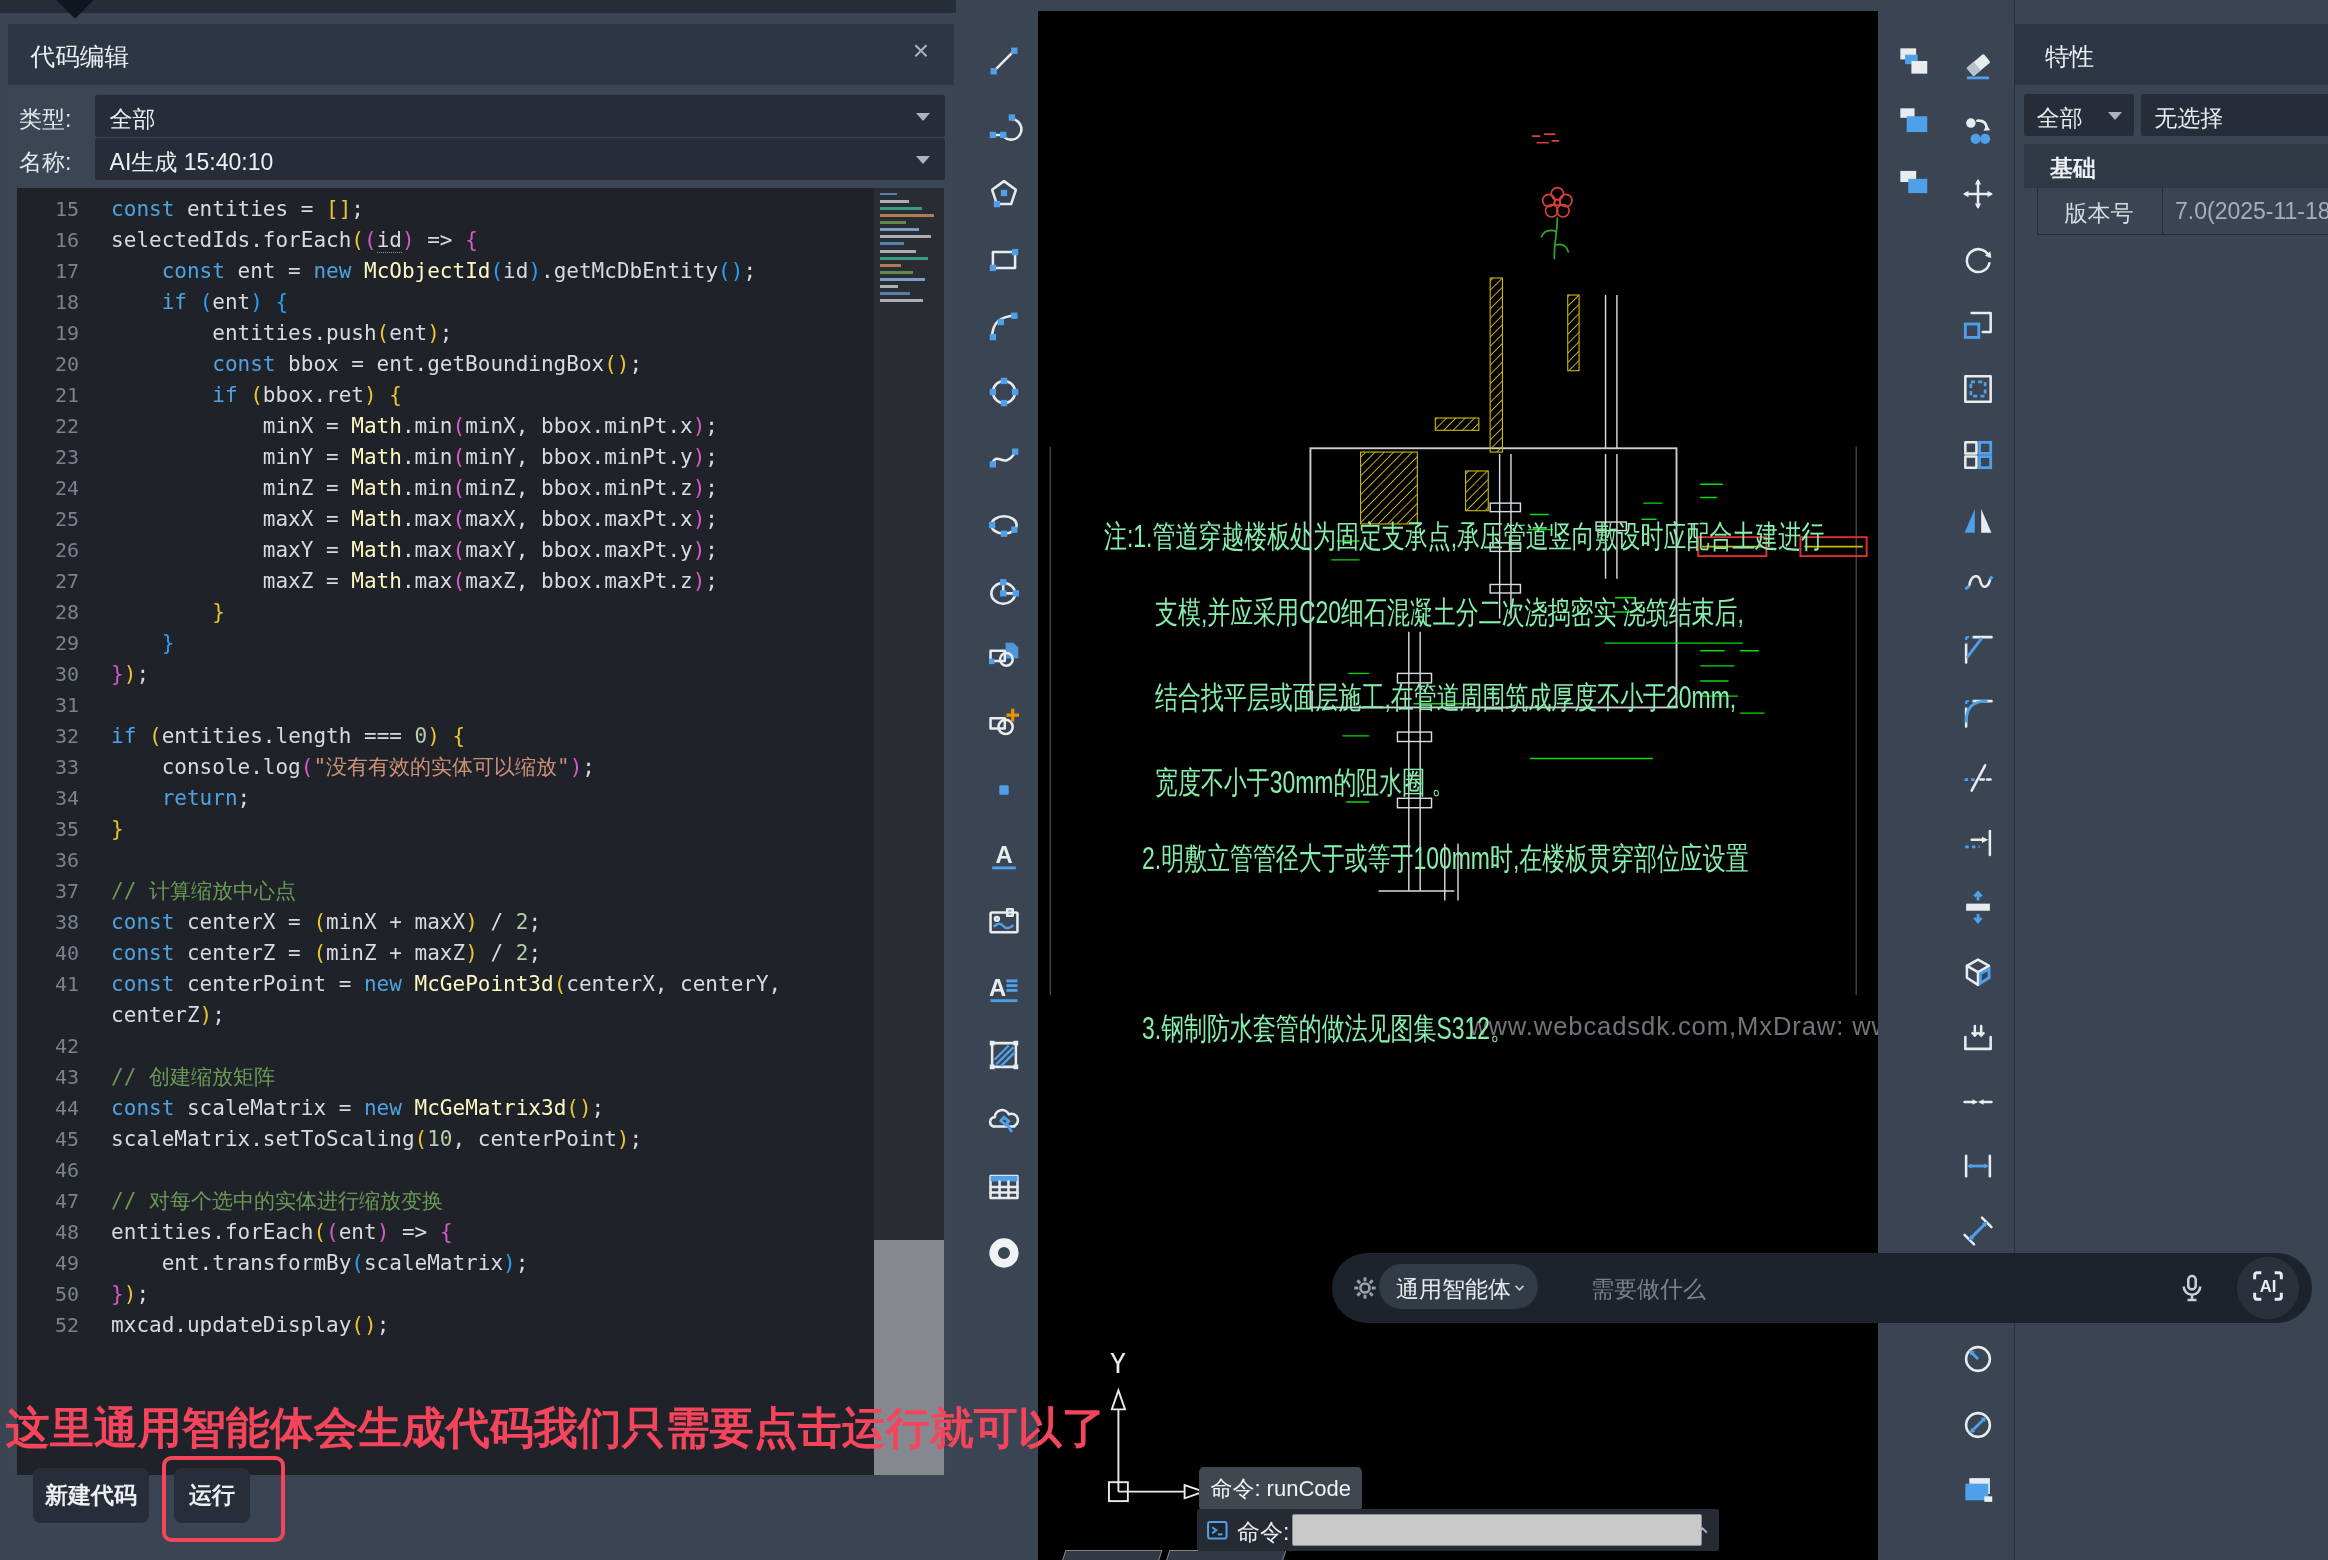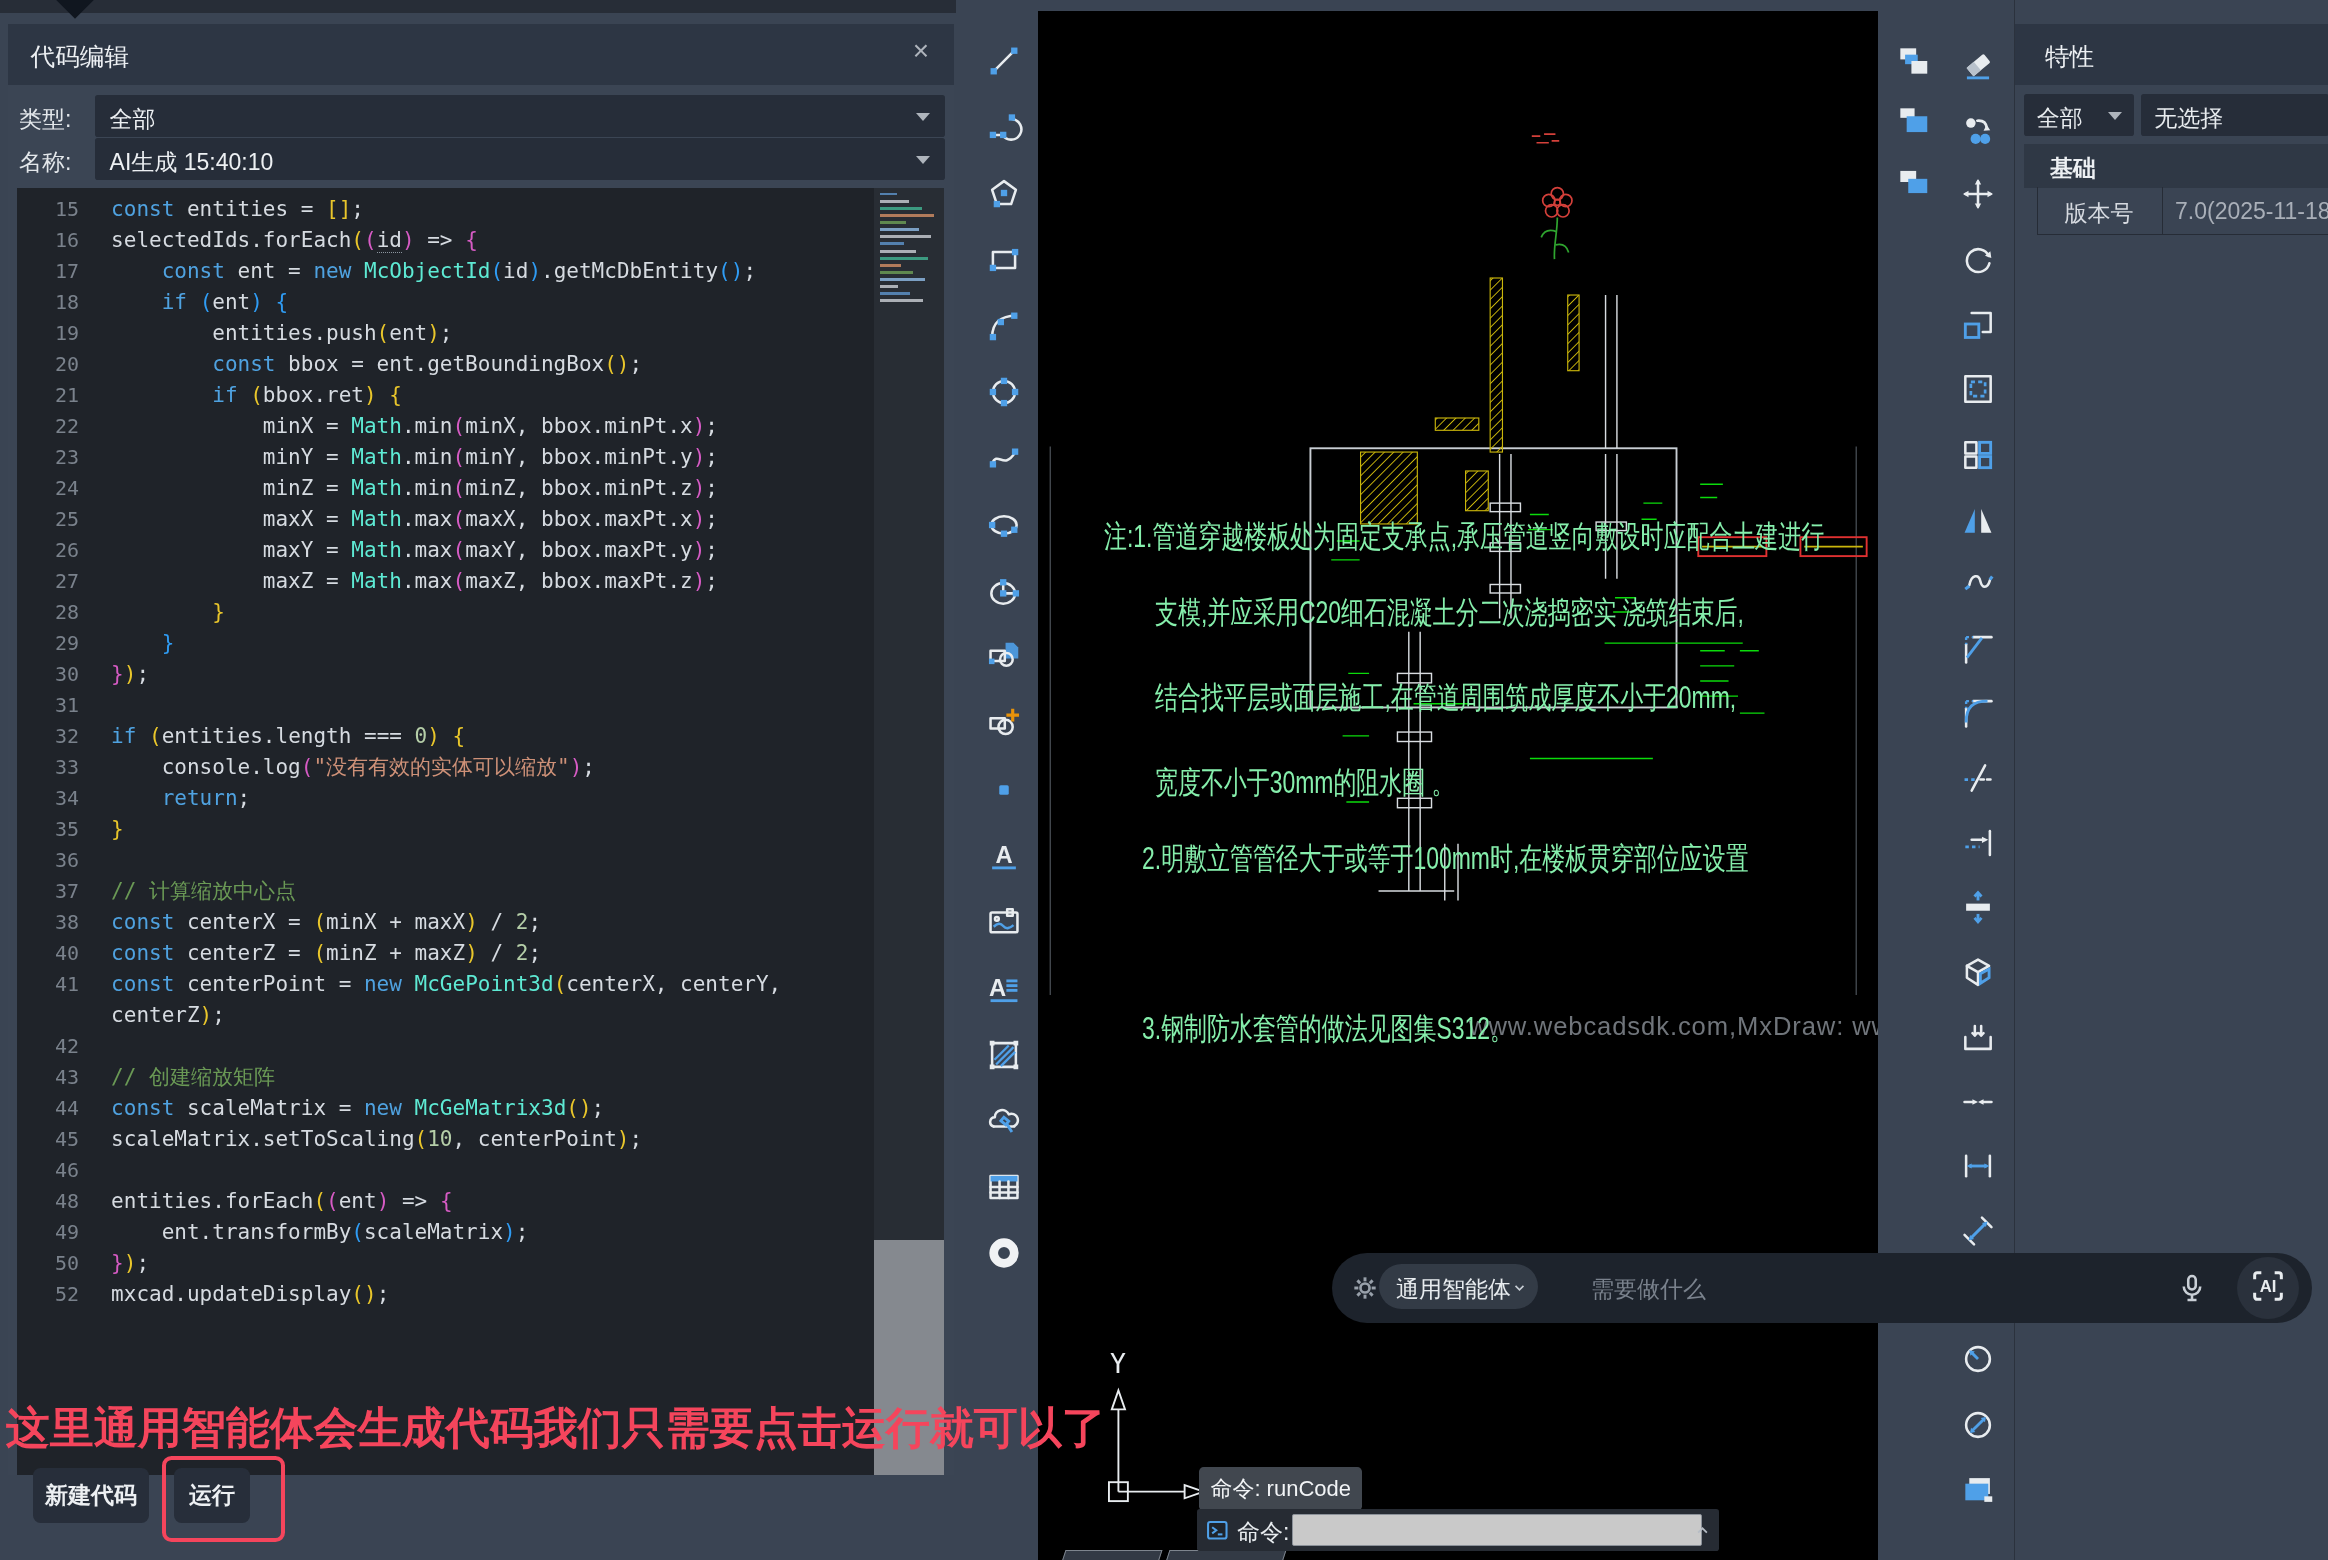--- a/index.html
+++ b/index.html
@@ -21,21 +21,21 @@
   .r1 label{top:80px;} .r1 .sel{top:71px;}
   .r2 label{top:123px;} .r2 .sel{top:114px;}
   .caret{position:absolute;right:15px;top:18px;width:0;height:0;border-left:7.6px solid transparent;
          border-right:7.6px solid transparent;border-top:8.5px solid #AEB4BC;}
   .codearea{position:absolute;left:9.5px;top:164px;width:927px;height:1287px;background:#1F2329;overflow:hidden;cursor:text;}
   #code-lines{position:absolute;left:0;top:5.7px;width:857px;}
   .cl{display:flex;height:31px;align-items:center;white-space:pre;
       font-family:"DejaVu Sans Mono",monospace;font-size:21px;}
   .ln{flex:none;width:62px;text-align:right;padding-right:15px;color:#7A828C;font-size:20px;}
   .ct{padding-left:17px;}
-  .tk-k{color:#4FA2E0}.tk-w{color:#D6DBE1}.tk-c{color:#5eead4}.tk-s{color:#CE9178}
+  .tk-k{color:#4FA2E0}.tk-w{color:#D6DBE1}.tk-c{color:#fef9c3}.tk-s{color:#CE9178}
   .tk-m{color:#6A9955}.tk-n{color:#B5CEA8}.tk-y{color:#E9C62B}.tk-p{color:#D65BC4}
   .tk-b{color:#2F9CF4}.tk-u{color:#D6DBE1;border-bottom:1.9px dotted #8C96A0;}
   .rstrip{position:absolute;right:0;top:0;width:70px;height:100%;background:#282D34;}
   #minimap{position:absolute;left:0;top:0;width:100%;height:132px;}
   .thumb{position:absolute;left:0;top:1052px;width:100%;height:235px;background:#85898F;}
 
   
   .rednote{position:absolute;left:5.7px;top:1399px;font-size:44px;font-weight:600;color:#F5455C;
            white-space:nowrap;z-index:6;}
   .btn{position:absolute;border:none;background:#272E3A;color:#EDF0F3;font-size:23px;font-weight:600;
@@ -165,20 +165,21 @@
           <div class="cl"><span class="ln">37</span><span class="ct"><span class="tk-m">// 计算缩放中心点</span></span></div>
           <div class="cl"><span class="ln">38</span><span class="ct"><span class="tk-k">const</span><span class="tk-w"> centerX = </span><span class="tk-y">(</span><span class="tk-w">minX + maxX</span><span class="tk-y">)</span><span class="tk-w"> / </span><span class="tk-n">2</span><span class="tk-w">;</span></span></div>
           <div class="cl"><span class="ln">40</span><span class="ct"><span class="tk-k">const</span><span class="tk-w"> centerZ = </span><span class="tk-y">(</span><span class="tk-w">minZ + maxZ</span><span class="tk-y">)</span><span class="tk-w"> / </span><span class="tk-n">2</span><span class="tk-w">;</span></span></div>
           <div class="cl"><span class="ln">41</span><span class="ct"><span class="tk-k">const</span><span class="tk-w"> centerPoint = </span><span class="tk-k">new</span><span class="tk-w"> </span><span class="tk-c">McGePoint3d</span><span class="tk-y">(</span><span class="tk-w">centerX, centerY,</span></span></div>
           <div class="cl"><span class="ln"></span><span class="ct"><span class="tk-w">centerZ</span><span class="tk-y">)</span><span class="tk-w">;</span></span></div>
           <div class="cl"><span class="ln">42</span><span class="ct"></span></div>
           <div class="cl"><span class="ln">43</span><span class="ct"><span class="tk-m">// 创建缩放矩阵</span></span></div>
           <div class="cl"><span class="ln">44</span><span class="ct"><span class="tk-k">const</span><span class="tk-w"> scaleMatrix = </span><span class="tk-k">new</span><span class="tk-w"> </span><span class="tk-c">McGeMatrix3d</span><span class="tk-y">(</span><span class="tk-y">)</span><span class="tk-w">;</span></span></div>
           <div class="cl"><span class="ln">45</span><span class="ct"><span class="tk-w">scaleMatrix.setToScaling</span><span class="tk-y">(</span><span class="tk-n">10</span><span class="tk-w">, centerPoint</span><span class="tk-y">)</span><span class="tk-w">;</span></span></div>
           <div class="cl"><span class="ln">46</span><span class="ct"></span></div>
+          <div class="cl"><span class="ln">47</span><span class="ct"><span class="tk-m">// 对每个选中的实体进行缩放变换</span></span></div>
           <div class="cl"><span class="ln">48</span><span class="ct"><span class="tk-w">entities.forEach</span><span class="tk-y">(</span><span class="tk-p">(</span><span class="tk-w">ent</span><span class="tk-p">)</span><span class="tk-w"> =&gt; </span><span class="tk-p">{</span></span></div>
           <div class="cl"><span class="ln">49</span><span class="ct"><span class="tk-w">    ent.transformBy</span><span class="tk-b">(</span><span class="tk-w">scaleMatrix</span><span class="tk-b">)</span><span class="tk-w">;</span></span></div>
           <div class="cl"><span class="ln">50</span><span class="ct"><span class="tk-p">}</span><span class="tk-y">)</span><span class="tk-w">;</span></span></div>
           <div class="cl"><span class="ln">52</span><span class="ct"><span class="tk-w">mxcad.updateDisplay</span><span class="tk-y">(</span><span class="tk-y">)</span><span class="tk-w">;</span></span></div>
         </div>
       <div class="rstrip">
         <div id="minimap">
             <div style="position: absolute; left: 5.7px; top: 4.7px; height: 2.8px; width: 17px; background: rgb(90, 143, 196); opacity: 0.85;"></div>
             <div style="position: absolute; left: 5.7px; top: 12px; height: 2.8px; width: 29px; background: rgb(194, 199, 205); opacity: 0.85;"></div>
             <div style="position: absolute; left: 5.7px; top: 19px; height: 2.8px; width: 42px; background: rgb(63, 174, 142); opacity: 0.85;"></div>

